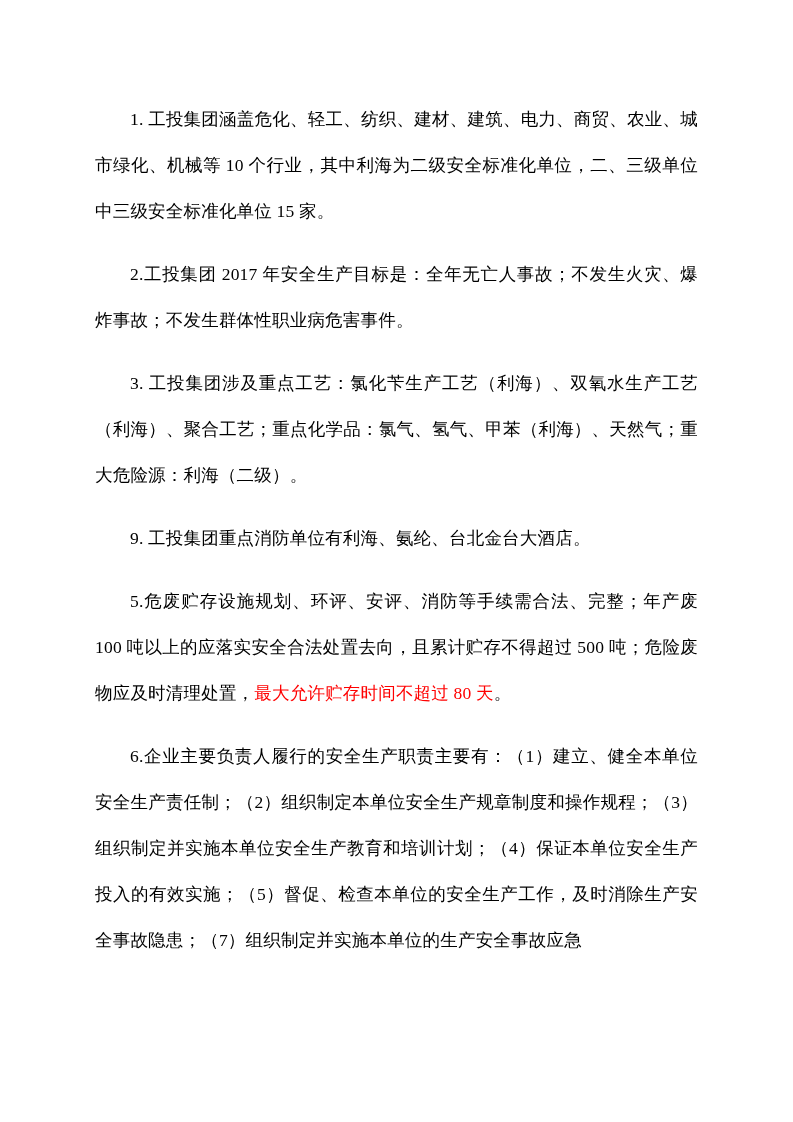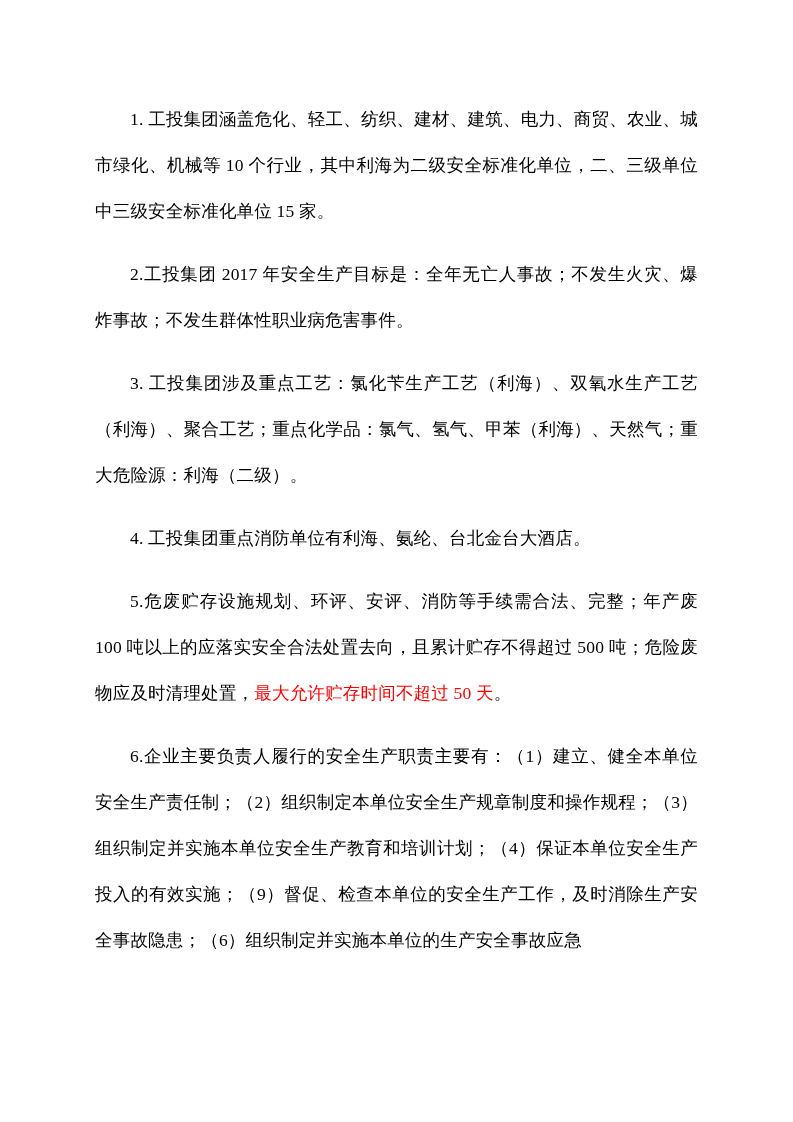--- a/index.html
+++ b/index.html
@@ -42,20 +42,20 @@
 
 <div class="page">
   <div class="doc-body">
 
     <p class="para">1. 工投集团涵盖危化、轻工、纺织、建材、建筑、电力、商贸、农业、城市绿化、机械等 10 个行业，其中利海为二级安全标准化单位，二、三级单位中三级安全标准化单位 15 家。</p>
 
     <p class="para">2.工投集团 2017 年安全生产目标是：全年无亡人事故；不发生火灾、爆炸事故；不发生群体性职业病危害事件。</p>
 
     <p class="para">3. 工投集团涉及重点工艺：氯化苄生产工艺（利海）、双氧水生产工艺（利海）、聚合工艺；重点化学品：氯气、氢气、甲苯（利海）、天然气；重大危险源：利海（二级）。</p>
 
-    <p class="para">4. 工投集团重点消防单位有利海、氨纶、台北金台大酒店。</p>
+    <p class="para">9. 工投集团重点消防单位有利海、氨纶、台北金台大酒店。</p>
 
-    <p class="para"><span>5.危废贮存设施规划、环评、安评、消防等手续需合法、完整；年产废 100 吨以上的应落实安全合法处置去向，且累计贮存不得超过 500 吨；危险废物应及时清理处置，</span><span class="highlight-red">最大允许贮存时间不超过 50 天</span><span>。</span></p>
+    <p class="para"><span>5.危废贮存设施规划、环评、安评、消防等手续需合法、完整；年产废 100 吨以上的应落实安全合法处置去向，且累计贮存不得超过 500 吨；危险废物应及时清理处置，</span><span class="highlight-red">最大允许贮存时间不超过 80 天</span><span>。</span></p>
 
-    <p class="para">6.企业主要负责人履行的安全生产职责主要有：（1）建立、健全本单位安全生产责任制；（2）组织制定本单位安全生产规章制度和操作规程；（3）组织制定并实施本单位安全生产教育和培训计划；（4）保证本单位安全生产投入的有效实施；（9）督促、检查本单位的安全生产工作，及时消除生产安全事故隐患；（6）组织制定并实施本单位的生产安全事故应急</p>
+    <p class="para">6.企业主要负责人履行的安全生产职责主要有：（1）建立、健全本单位安全生产责任制；（2）组织制定本单位安全生产规章制度和操作规程；（3）组织制定并实施本单位安全生产教育和培训计划；（4）保证本单位安全生产投入的有效实施；（5）督促、检查本单位的安全生产工作，及时消除生产安全事故隐患；（7）组织制定并实施本单位的生产安全事故应急</p>
 
   </div>
 </div>
 
 </body></html>

